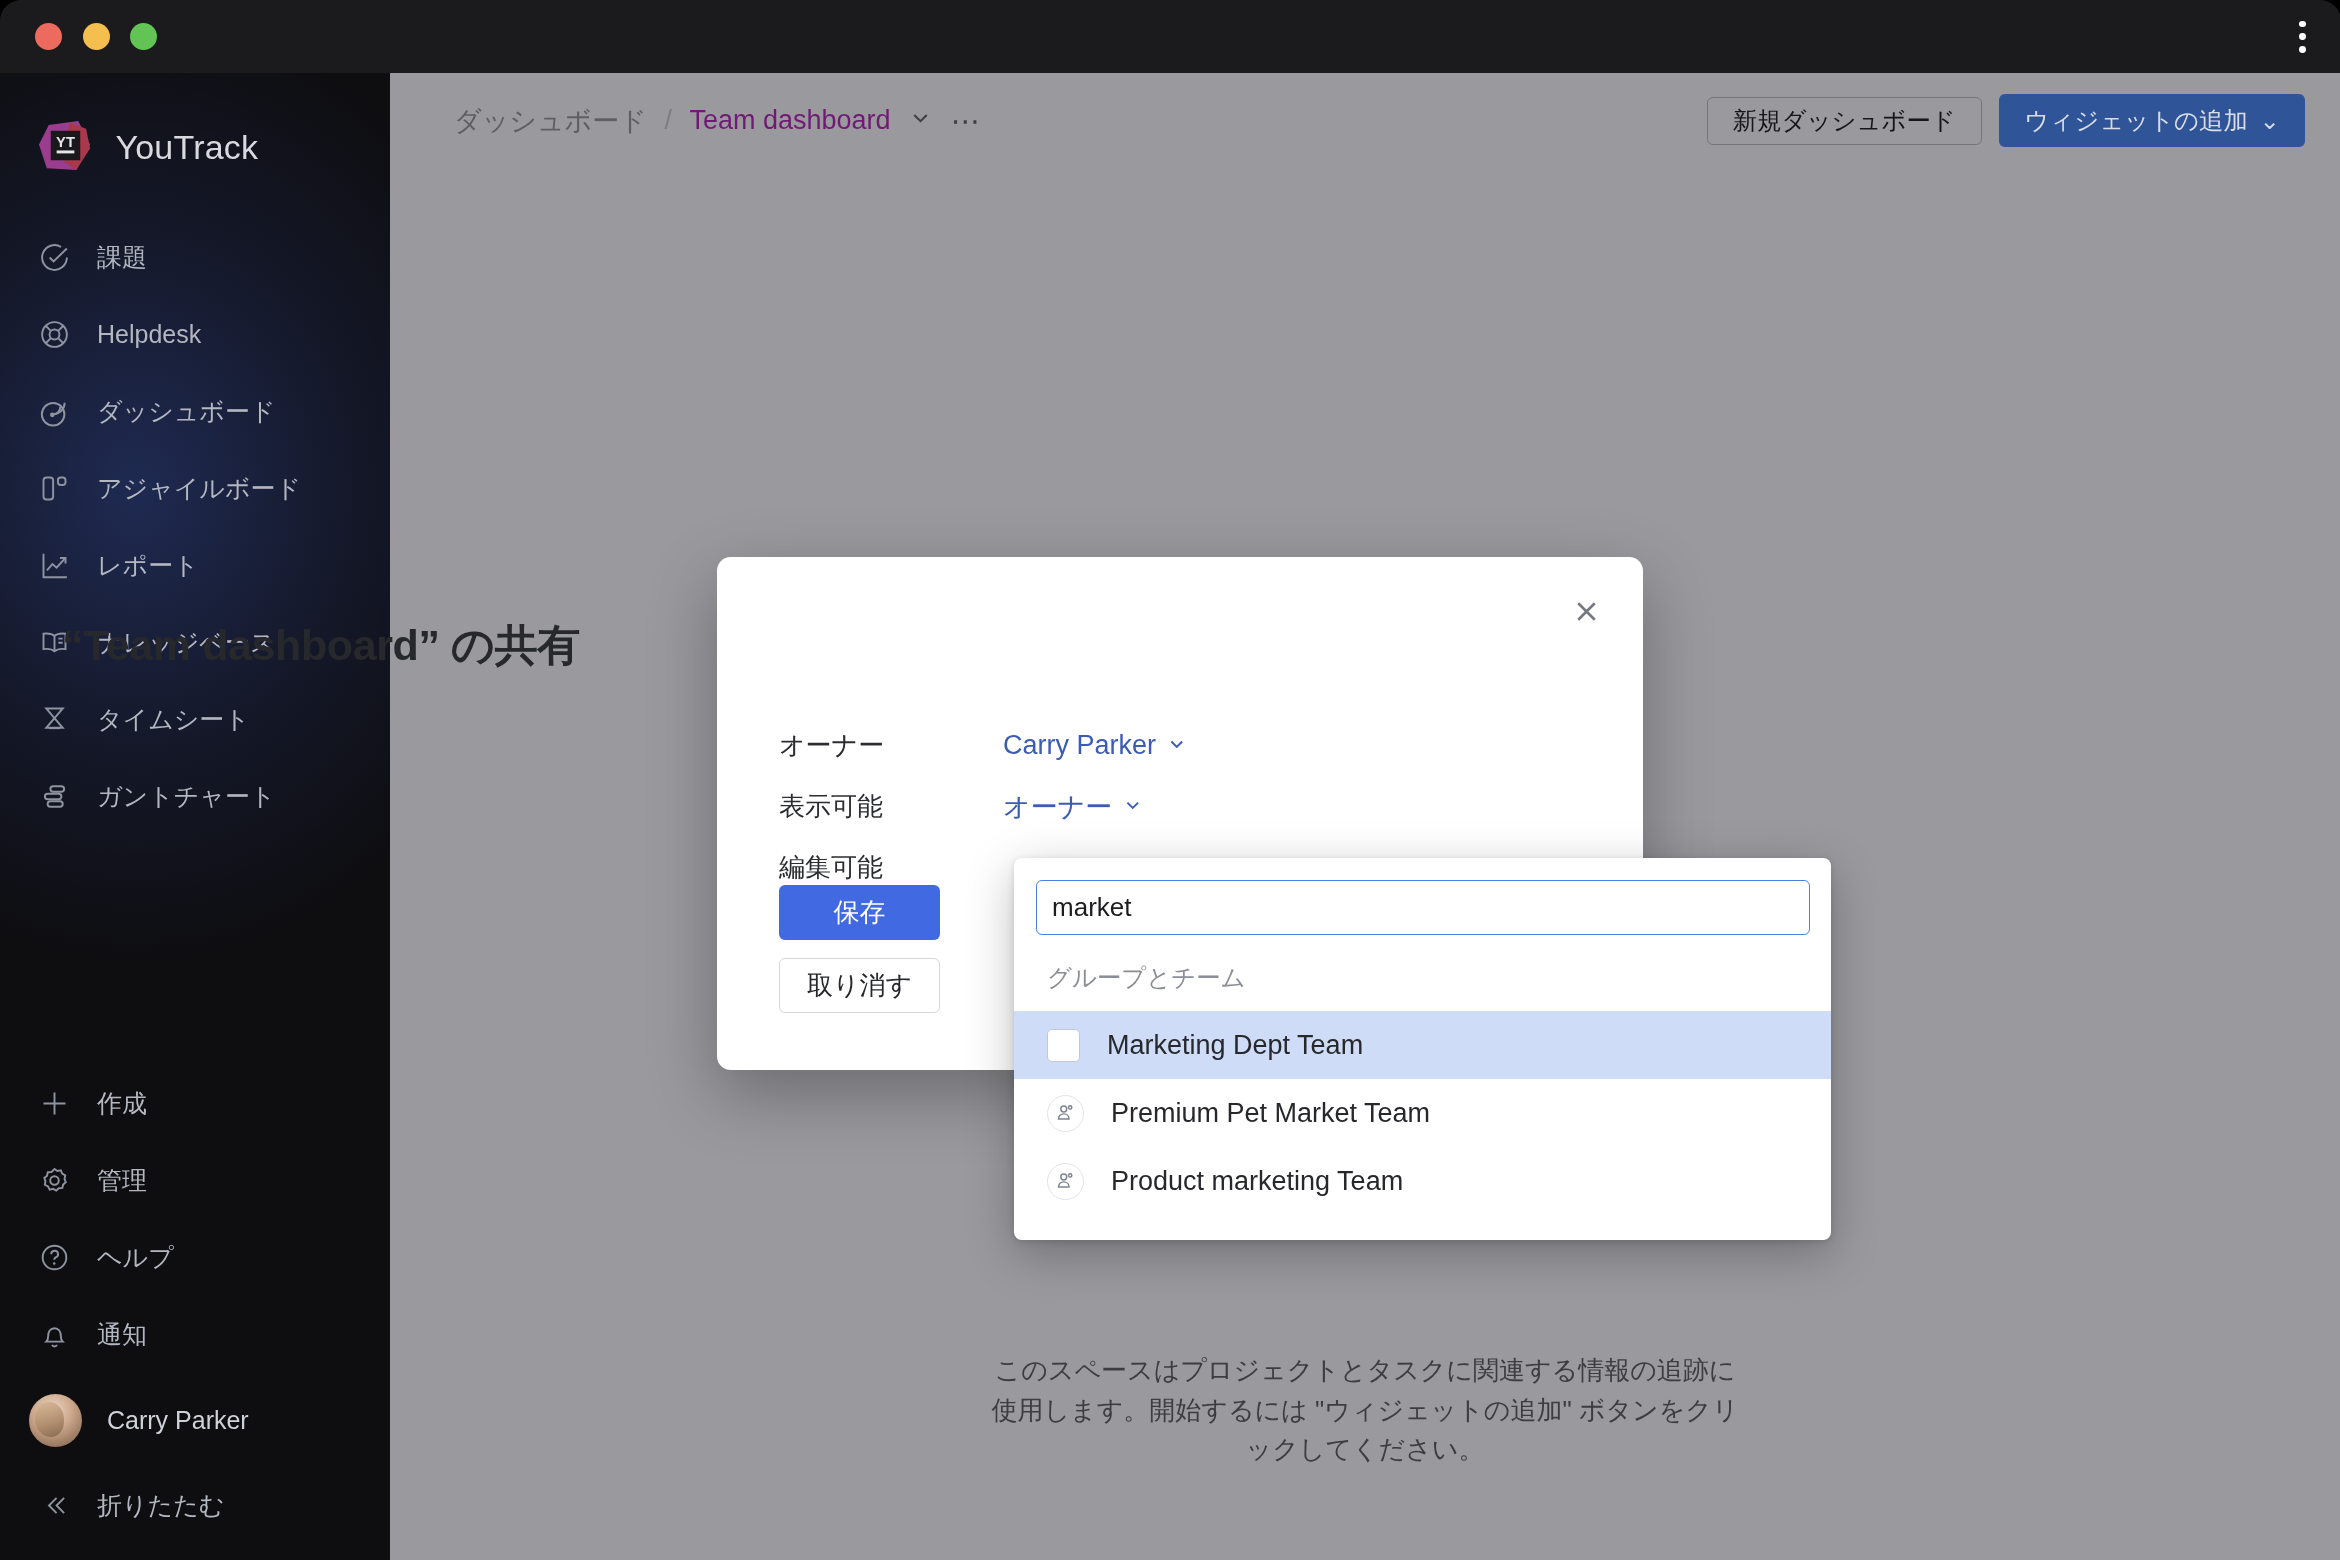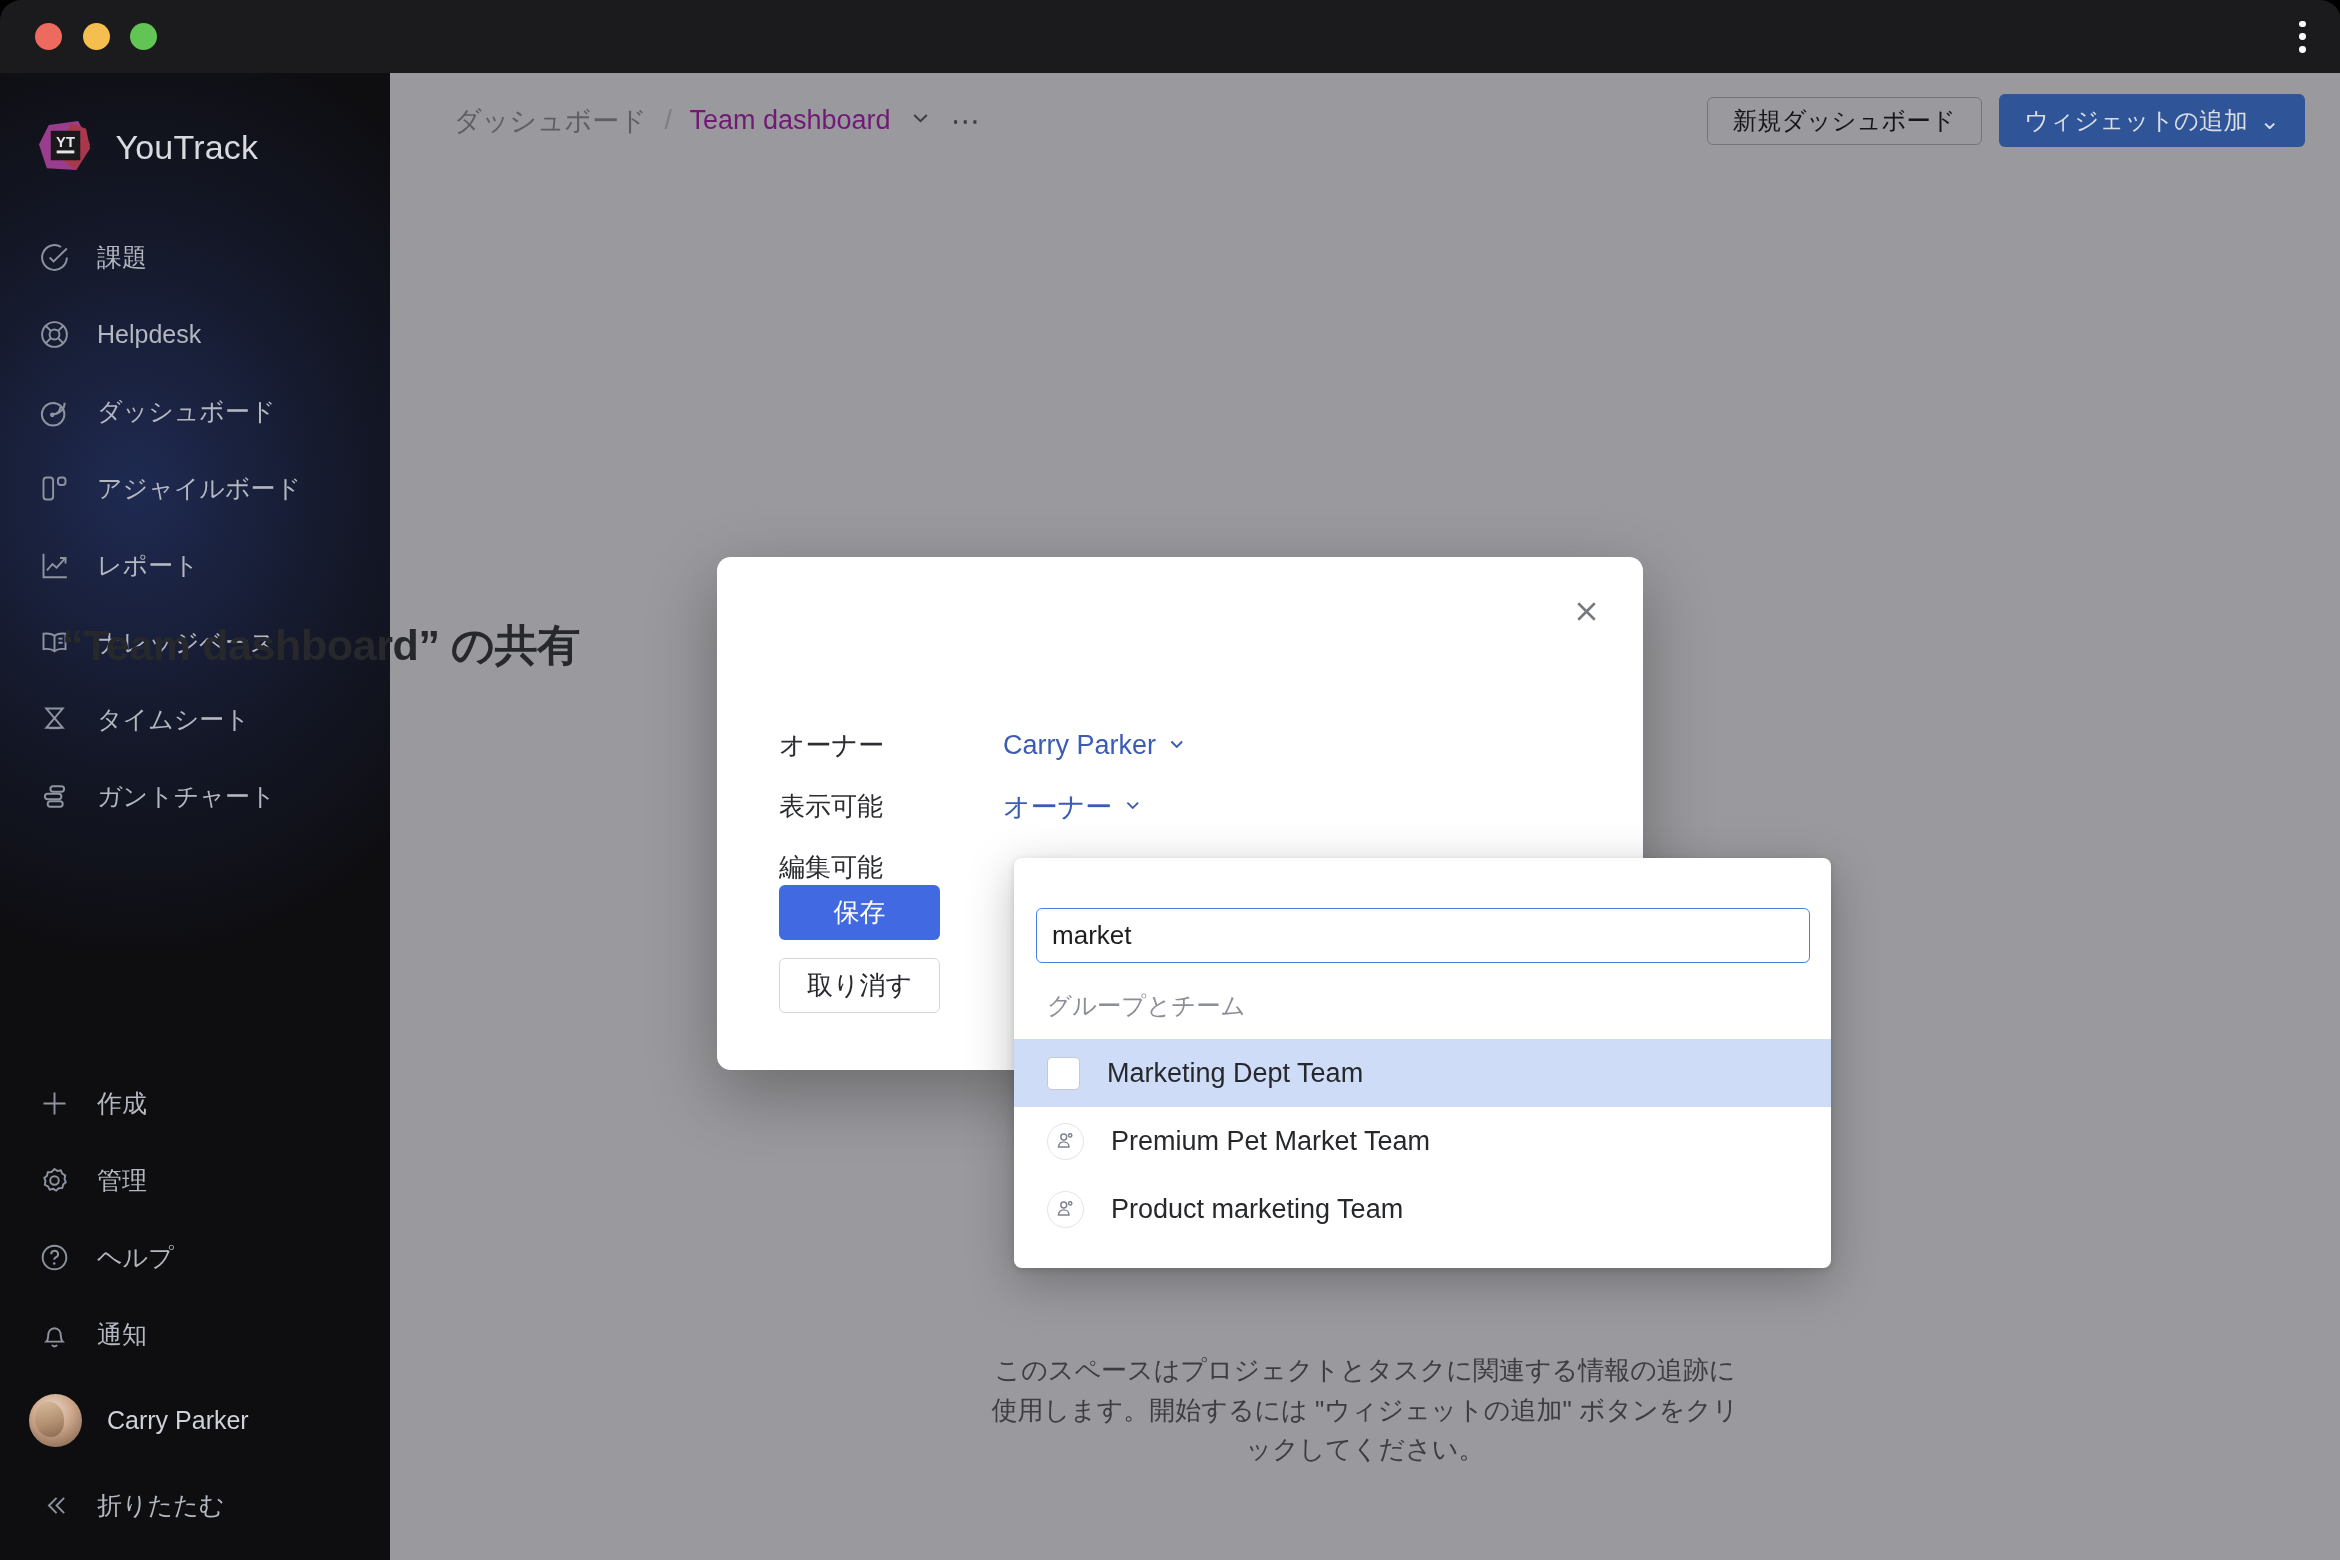--- a/index.html
+++ b/index.html
@@ -318,21 +318,20 @@
     width: 100%;
     height: 55px;
     border: 1px solid #4a7ee0;
     border-radius: 5.9px;
     padding: 0 15.6px;
     font-size: 26px;
     font-family: inherit;
     color: #1d1d20;
     outline: none;
     background: #fff;
-    margin-top: 28px;
   }
   #dd-group-title {
     padding: 27px 0 17.6px 33px;
     font-size: 24.4px;
     color: #8b8e96;
   }
   .dd-item {
     display: flex;
     align-items: center;
     gap: 27px;

